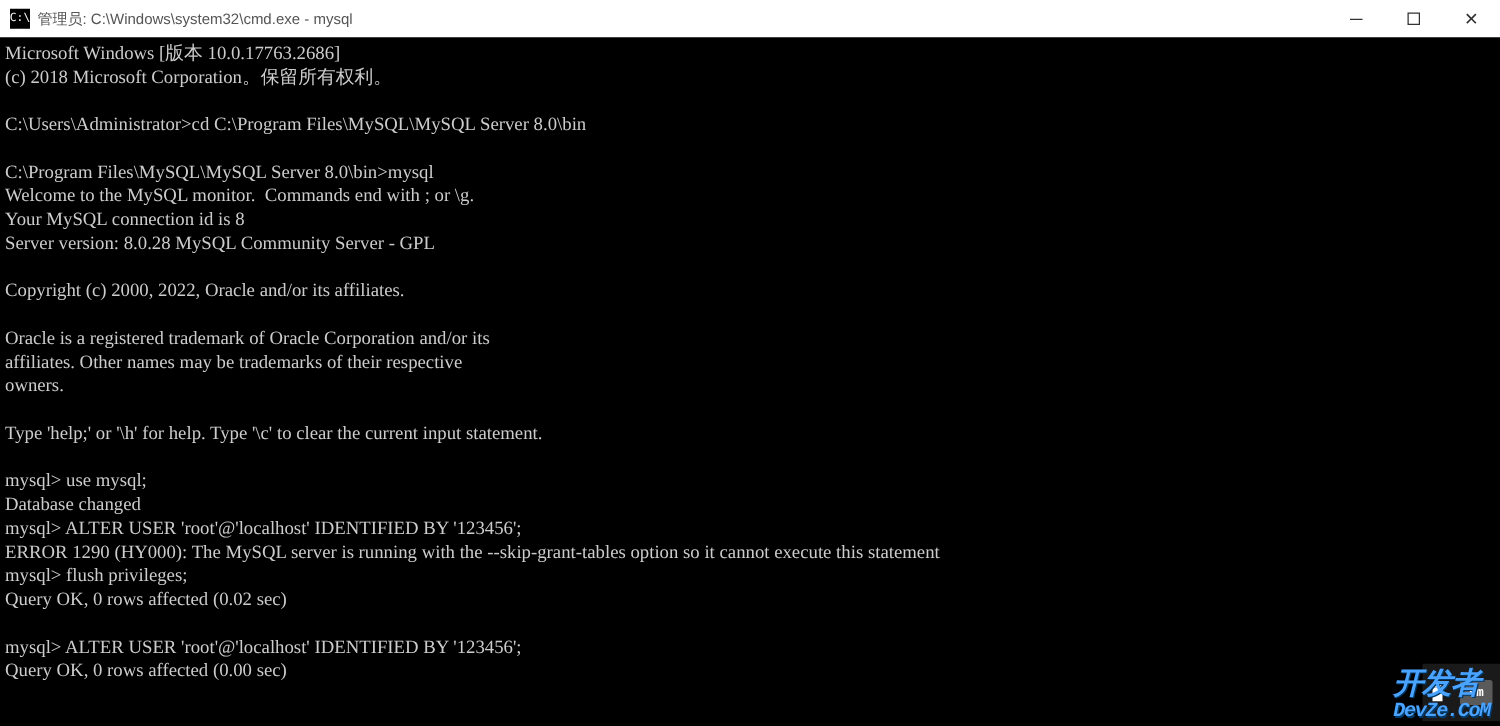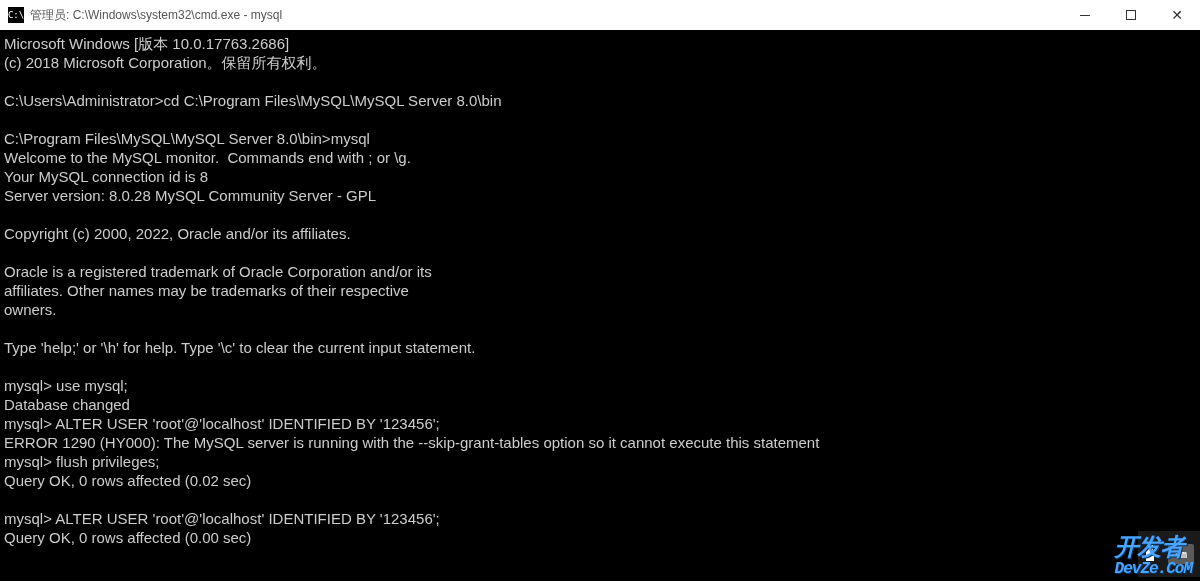--- a/index.html
+++ b/index.html
@@ -35,21 +35,21 @@
     display: flex; align-items: center; justify-content: center;
     color: #333; font-size: 14px;
   }
   .terminal {
     background: #000;
     color: #ccc;
     padding: 4px 0 0 4px;
     white-space: pre;
     line-height: 19px;
     letter-spacing: 0;
-    font-family: Liberation Sans, sans-serif;
+    font-family: Liberation Serif, serif;
     font-size: 15px;
   }
   .taskbar-fragment {
     position: absolute;
     bottom: 4px; right: 0;
     height: 46px;
     background: #1a1a1b;
     display: flex;
     align-items: center;
   }

